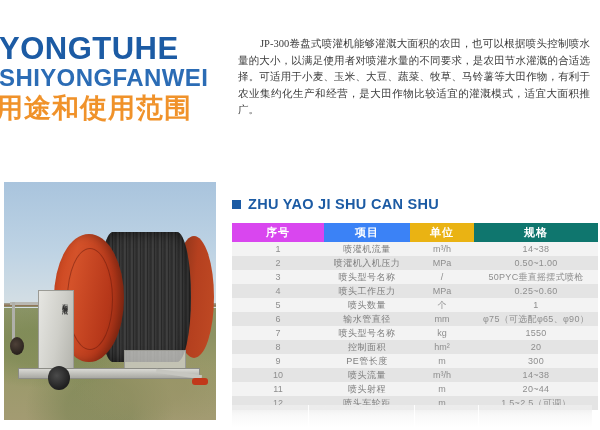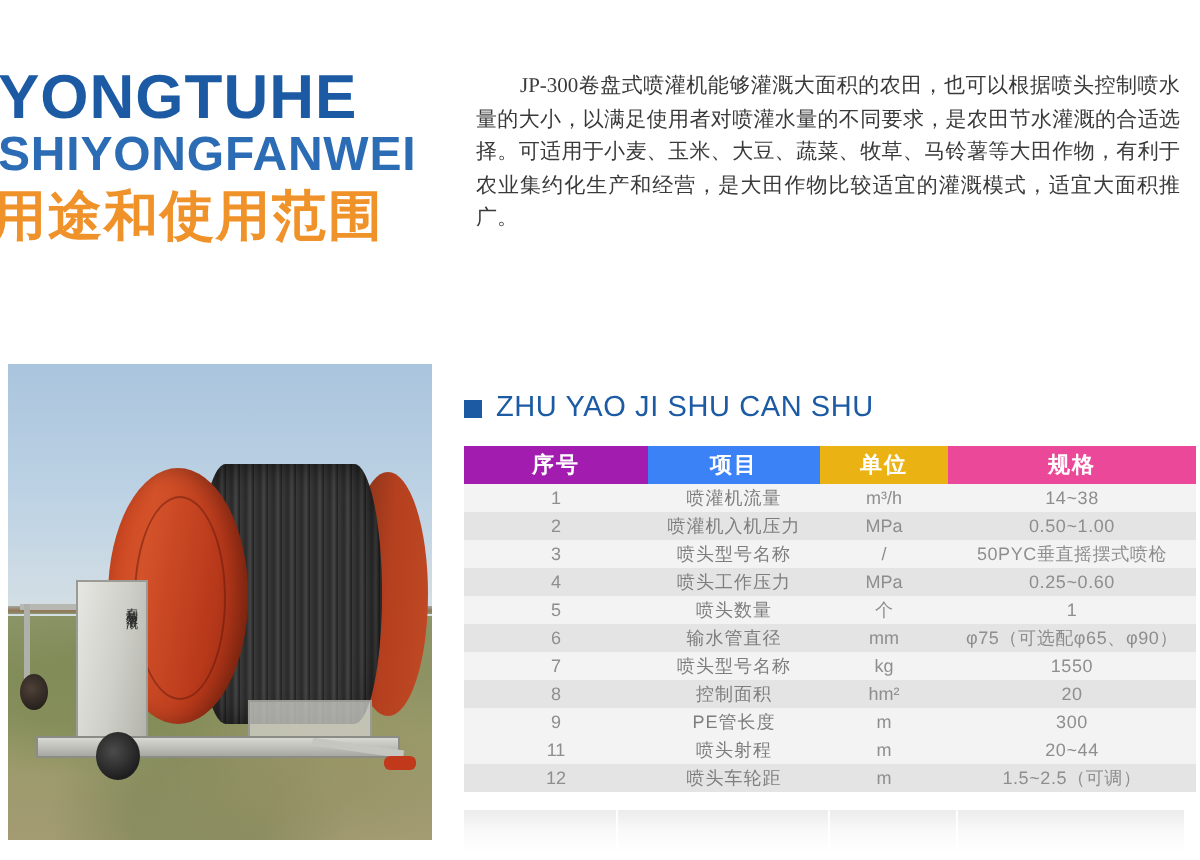--- a/index.html
+++ b/index.html
@@ -263,21 +263,21 @@
   }
   .sq-bullet {
     width: 9px;
     height: 9px;
     background: #1c5ba4;
     display: inline-block;
     margin-right: 7px;
   }
   .heading-pinyin {
     font-size: 14.5px;
-    font-weight: normal;
+    font-weight: bold;
     color: #1c5ba4;
     letter-spacing: 0.3px;
   }
   .heading-cn {
     font-size: 14.5px;
     font-weight: bold;
     color: #f0922a;
     margin-left: 6px;
     letter-spacing: 0.5px;
   }
@@ -292,24 +292,24 @@
     table-layout: fixed;
   }
   #spec-table th {
     height: 19px;
     font-size: 11px;
     font-weight: bold;
     color: #ffffff;
     letter-spacing: 1px;
     padding: 0;
   }
-  #spec-table th.c-no   { background: #a21caf; width: 92px; }
+  #spec-table th.c-no   { background: #d946ef; width: 92px; }
   #spec-table th.c-item { background: #3b82f6; width: 86px; }
   #spec-table th.c-unit { background: #eab313; width: 64px; }
-  #spec-table th.c-spec { background: #ec4899; width: 124px; }
+  #spec-table th.c-spec { background: #0f766e; width: 124px; }
 
   #spec-table td {
     height: 14px;
     font-size: 9px;
     color: #8e8e8e;
     text-align: center;
     padding: 0;
     font-family: "Liberation Sans", "DejaVu Sans", sans-serif;
   }
   #spec-table tr.odd  td { background: #f3f3f3; }
@@ -426,20 +426,26 @@
         <td class="item-cell">控制面积</td>
         <td class="unit-cell">hm²</td>
         <td class="spec-cell">20</td>
       </tr>
       <tr class="odd">
         <td class="no-cell">9</td>
         <td class="item-cell">PE管长度</td>
         <td class="unit-cell">m</td>
         <td class="spec-cell">300</td>
       </tr>
+      <tr class="even">
+        <td class="no-cell">10</td>
+        <td class="item-cell">喷头流量</td>
+        <td class="unit-cell">m³/h</td>
+        <td class="spec-cell">14~38</td>
+      </tr>
       <tr class="odd">
         <td class="no-cell">11</td>
         <td class="item-cell">喷头射程</td>
         <td class="unit-cell">m</td>
         <td class="spec-cell">20~44</td>
       </tr>
       <tr class="even">
         <td class="no-cell">12</td>
         <td class="item-cell">喷头车轮距</td>
         <td class="unit-cell">m</td>

